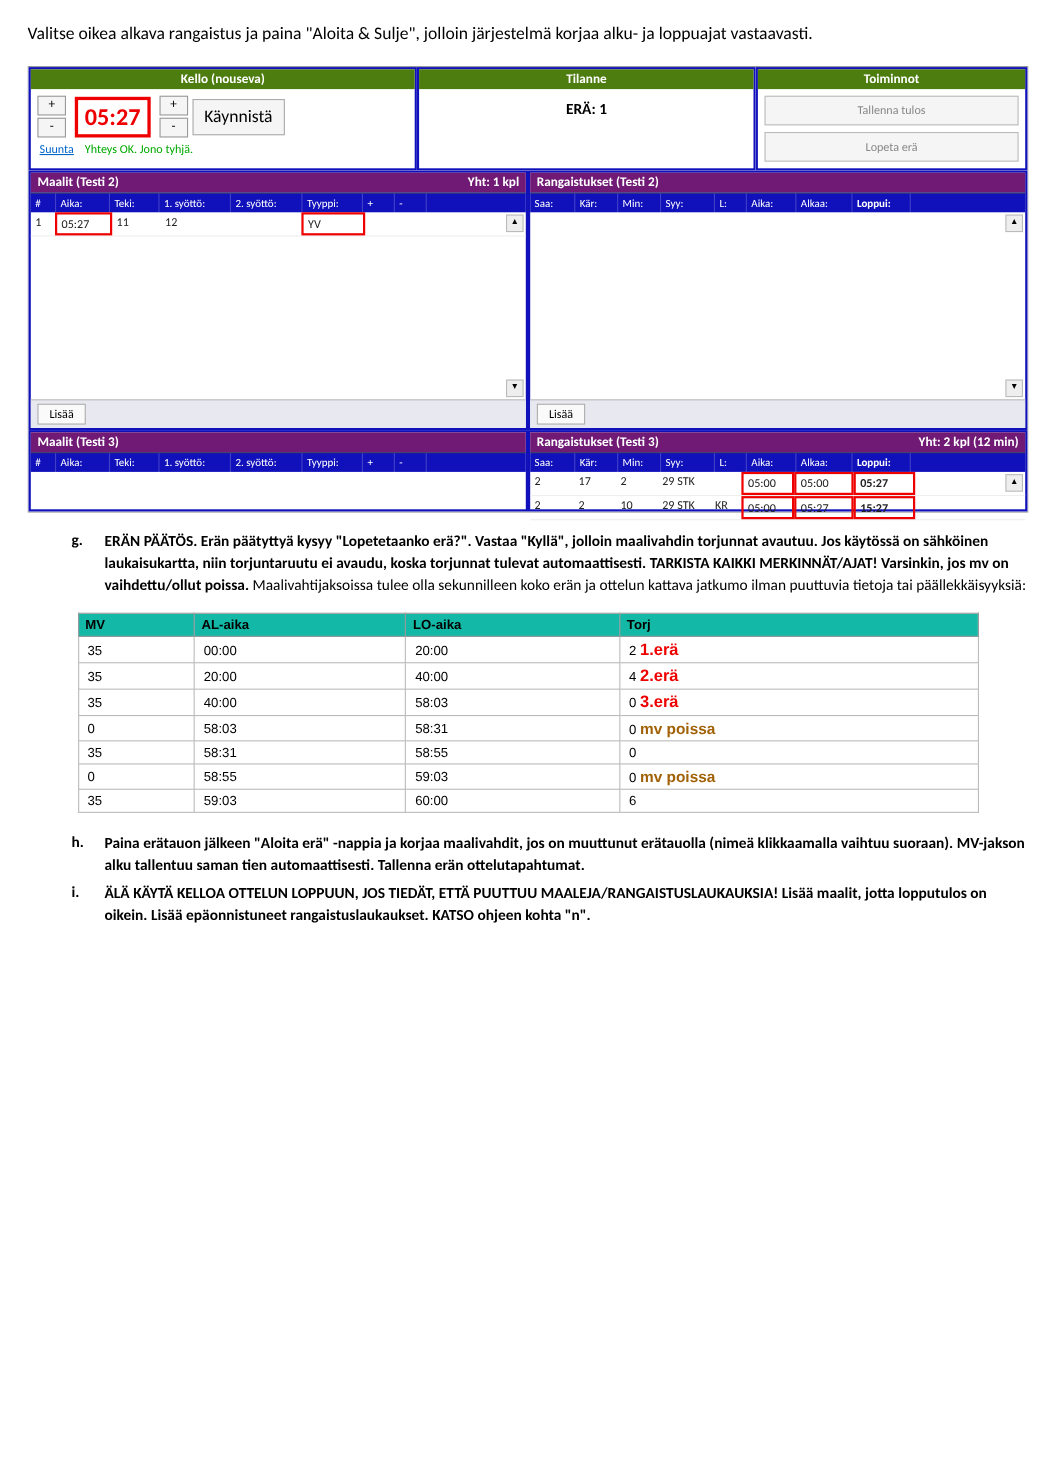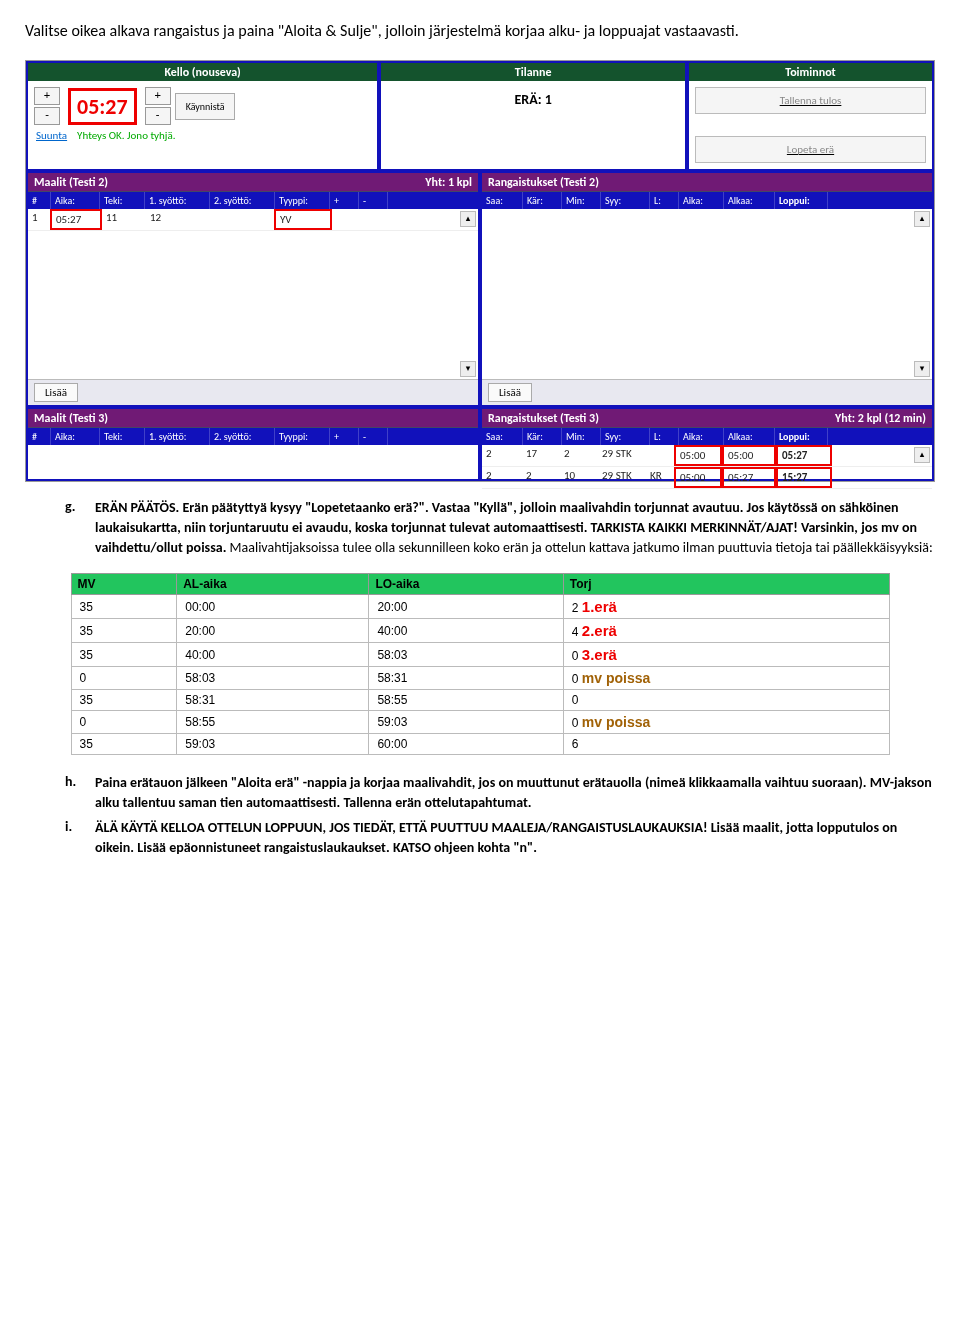--- a/index.html
+++ b/index.html
@@ -19,21 +19,21 @@
   }
   .top3 {
     display: flex;
   }
   .panel {
     border: 2px solid #1111bb;
     flex: 1;
     background: #fff;
   }
   .panel-head {
-    background: #14532d;
+    background: #4d7c0f;
     color: #fff;
     font-weight: bold;
     text-align: center;
     padding: 2px 0;
     font-size: 12px;
   }
   .clock-body {
     display: flex;
     align-items: center;
     gap: 4px;
@@ -58,35 +58,35 @@
     font-weight: bold;
     color: #e00;
     border: 3px solid #e00;
     padding: 2px 6px;
     margin: 0 4px;
   }
   .start-btn {
     border: 1px solid #aaa;
     background: #f5f5f5;
     padding: 6px 10px;
-    font-size: 10px;
+    font-size: 16px;
   }
   .status-row {
     display: flex;
     gap: 10px;
     padding: 2px 8px 6px 8px;
     font-size: 11px;
   }
   .link { color: #06c; text-decoration: underline; }
   .ok { color: #0a0; }
   .tilanne-body { text-align: center; padding: 6px 0; position: relative; }
   .score-row { display: flex; justify-content: space-around; align-items: center; font-size: 13px; }
   .score { font-size: 22px; font-weight: bold; }
   .era-lbl { font-weight: bold; font-size: 14px; margin-top: 4px; }
-  .toiminnot-body { padding: 6px; display: flex; flex-direction: column; gap: 22px; text-decoration: underline; }
+  .toiminnot-body { padding: 6px; display: flex; flex-direction: column; gap: 6px; }
   .act-btn {
     border: 1px solid #bbb;
     background: #f5f5f5;
     color: #888;
     text-align: center;
     padding: 6px 0;
     font-size: 11px;
   }
   .mid-row, .bot-row {
     display: flex;
@@ -165,21 +165,21 @@
   b { font-weight: bold; }
 
   .mv-table {
     width: 90%;
     border-collapse: collapse;
     margin: 6px auto 18px auto;
     border: 1px solid #999;
     font-family: Verdana, sans-serif;
   }
   .mv-table th {
-    background: #22c55e;
+    background: #14b8a6;
     border: 1px solid #999;
     padding: 3px 6px;
     font-weight: bold;
     font-size: 12px;
     text-align: left;
   }
   .mv-table td {
     border: 1px solid #bbb;
     padding: 3px 8px;
     font-size: 12px;

